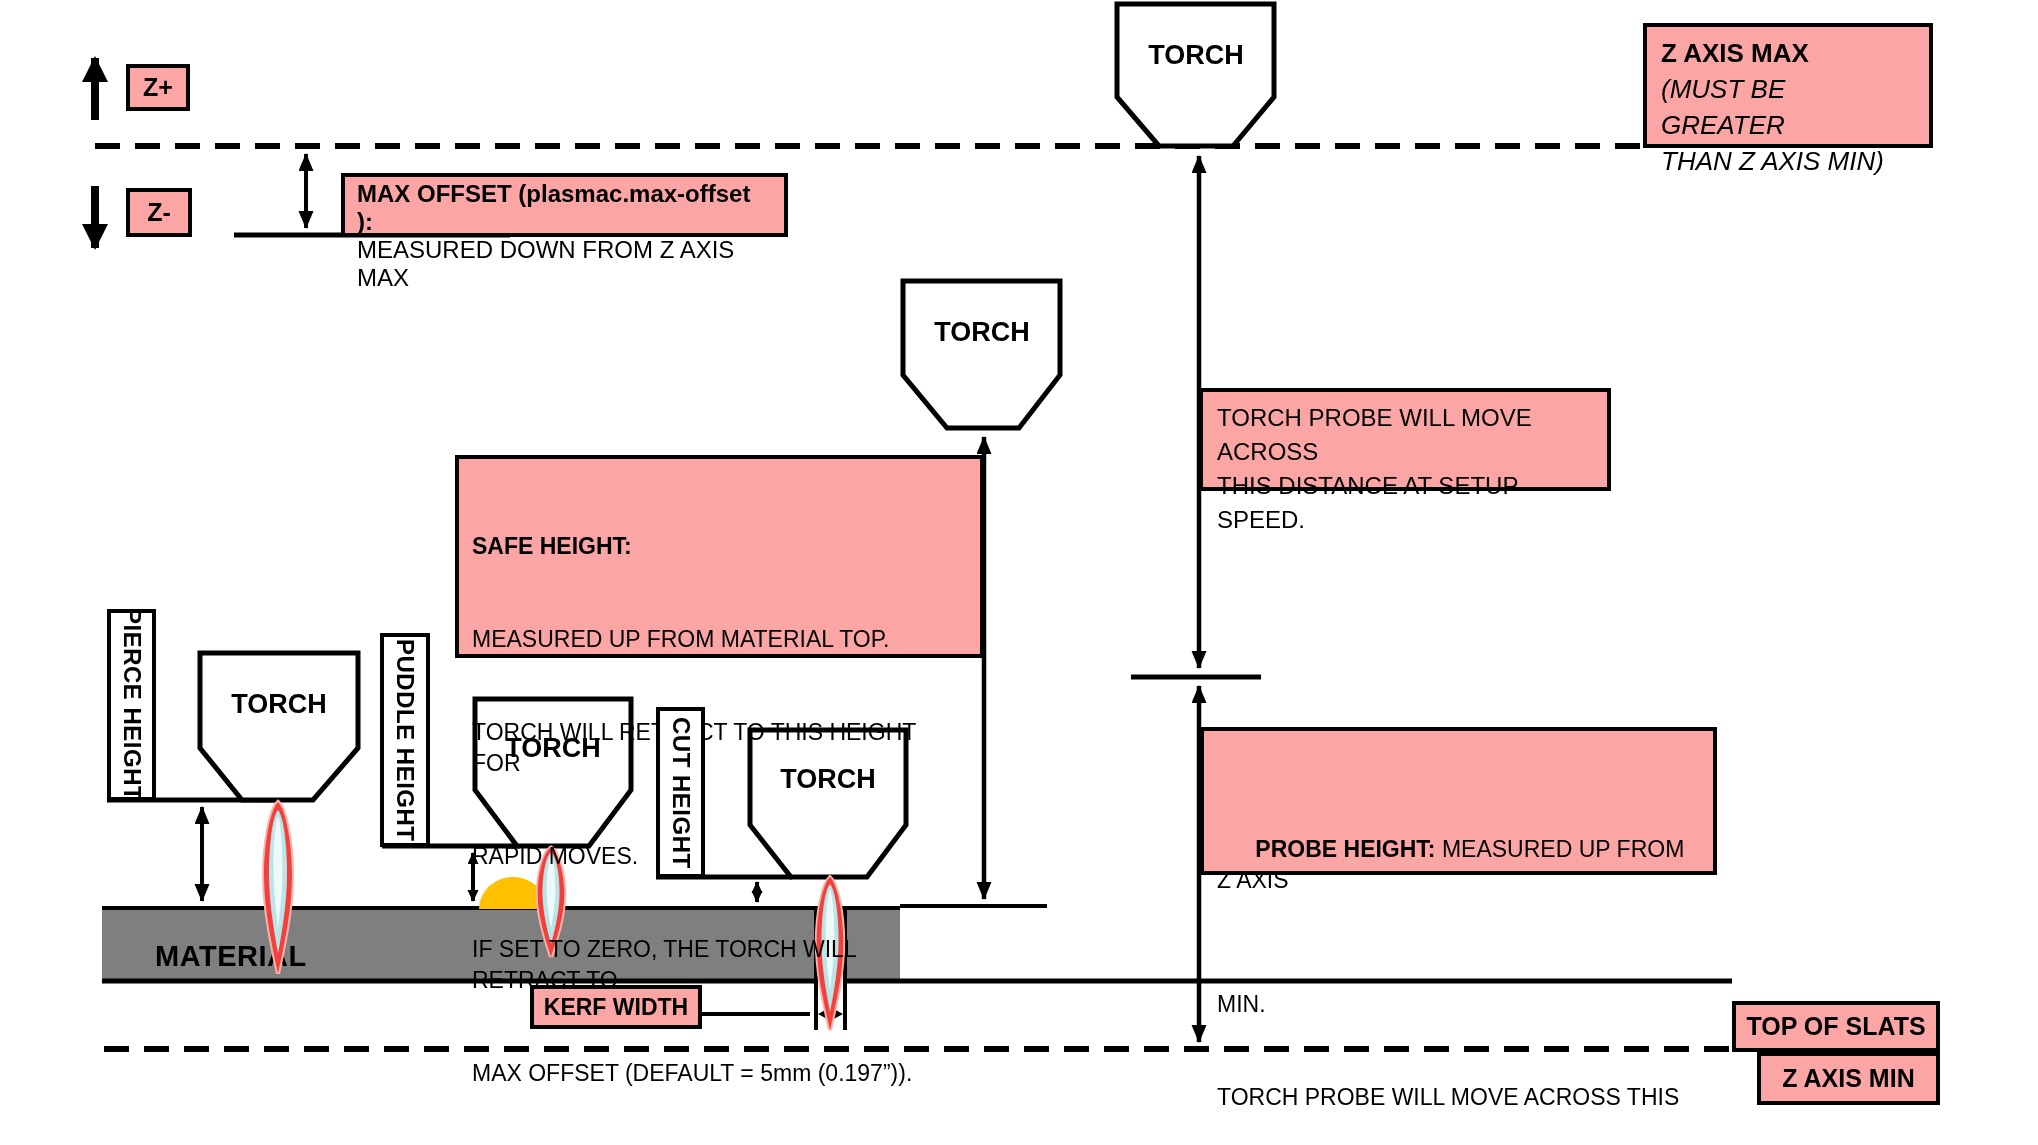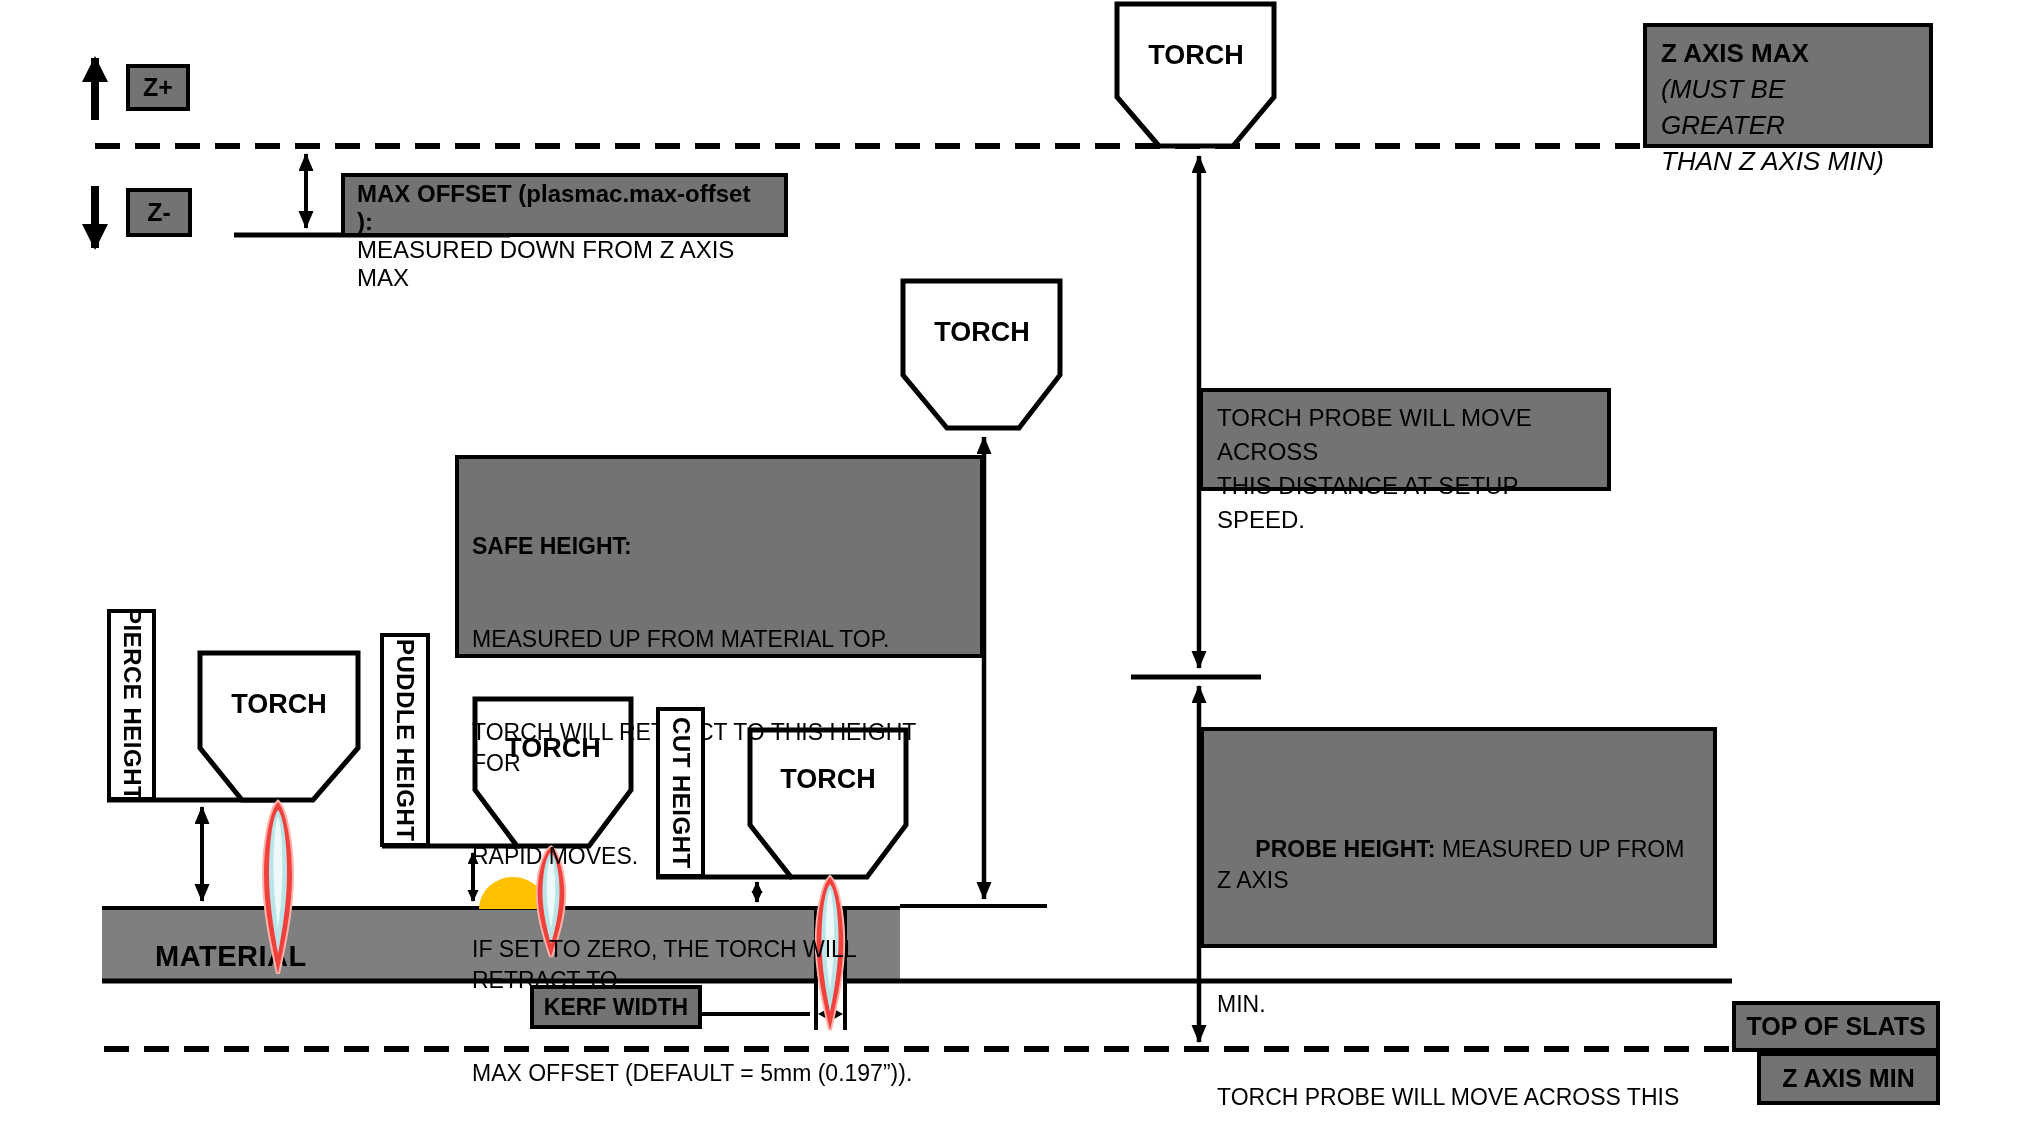--- a/index.html
+++ b/index.html
@@ -27,21 +27,21 @@
   .material-label {
     position: absolute;
     left: 18px; top: 32px;
     font-size: 29px;
     font-weight: bold;
     letter-spacing: 0.5px;
     margin-left: 35px;
   }
   .box {
     position: absolute;
-    background: #737373;
+    background: #fca5a5;
     border: 4px solid #000;
     box-sizing: border-box;
   }
   .box.center {
     display: flex;
     align-items: center;
     justify-content: center;
     text-align: center;
   }
   .small-label { font-size: 25px; font-weight: bold; }
@@ -198,21 +198,21 @@
 
   <div class="box note" style="left:455px; top:455px; width:529px; height:203px;">
     <div class="bold">SAFE HEIGHT:</div>
     <div>MEASURED UP FROM MATERIAL TOP.</div>
     <div>TORCH WILL RETRACT TO THIS HEIGHT FOR</div>
     <div>RAPID MOVES.</div>
     <div>IF SET TO ZERO, THE TORCH WILL RETRACT TO</div>
     <div>MAX OFFSET (DEFAULT = 5mm (0.197”)).</div>
   </div>
 
-  <div class="box note" style="left:1200px; top:727px; width:517px; height:221px;">
+  <div class="box note" style="left:1200px; top:727px; width:517px; height:148px;">
     <div>
       <span class="bold">PROBE HEIGHT:</span><span> MEASURED UP FROM Z AXIS</span>
     </div>
     <div>MIN.</div>
     <div>TORCH PROBE WILL MOVE ACROSS THIS</div>
     
     
     
   </div>
 

